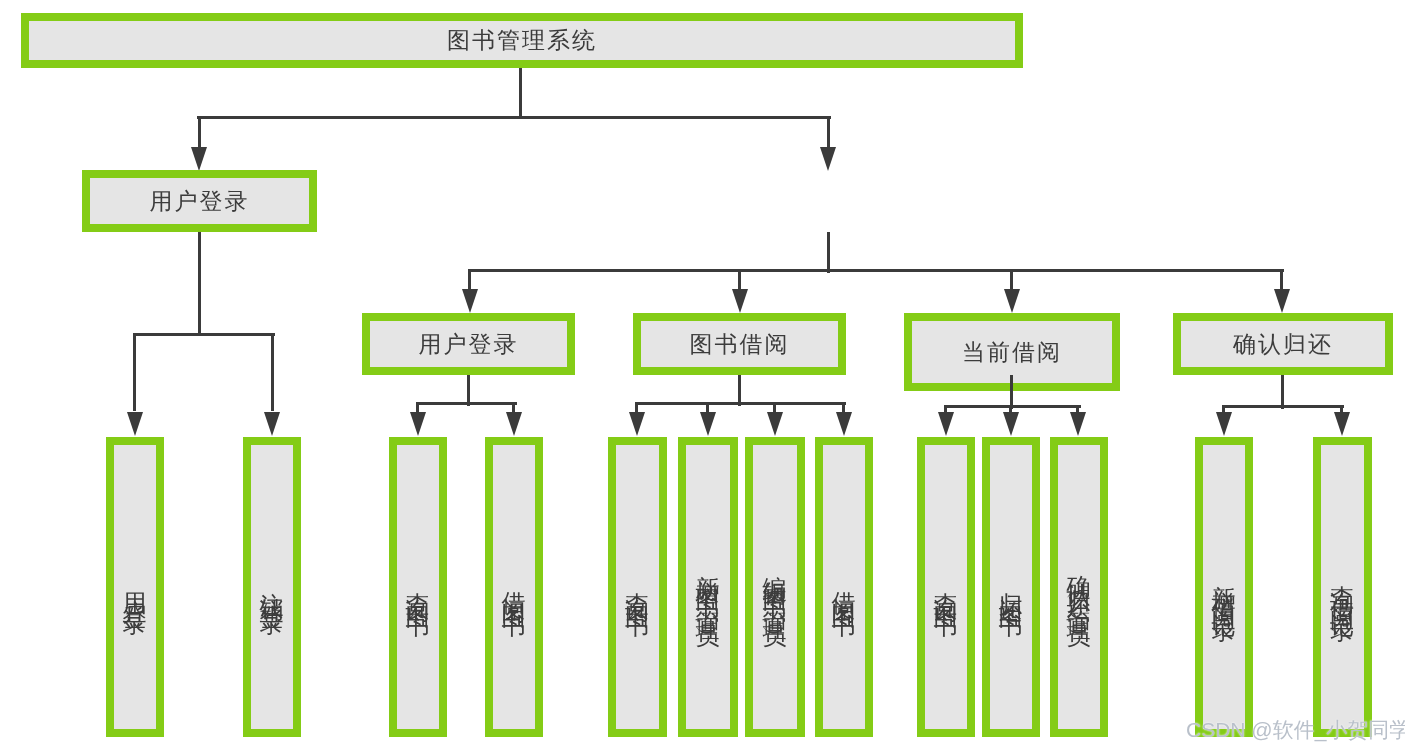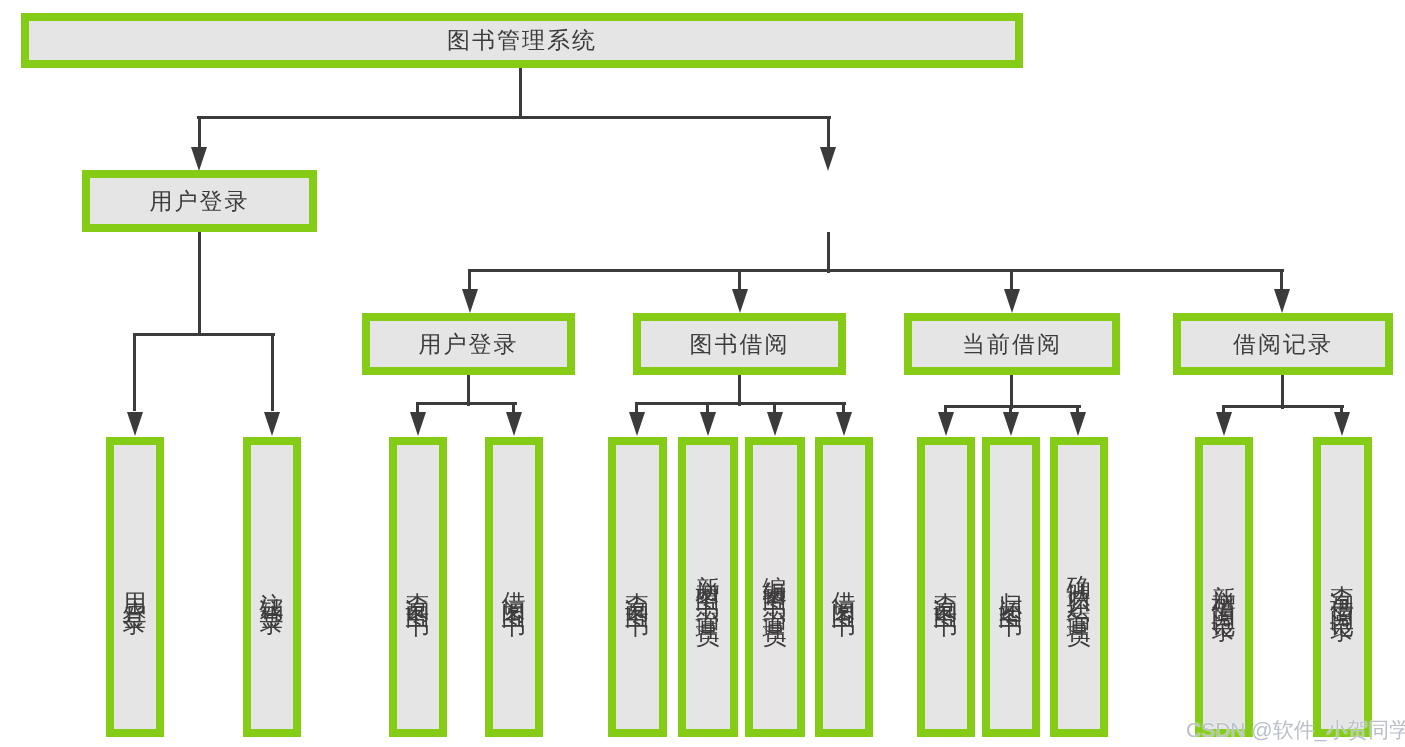--- a/index.html
+++ b/index.html
@@ -69,25 +69,25 @@
   <div class="ah" style="left:1004px; top:289px;"></div>
   <div class="vl" style="left:1280px; top:269px; height:22px;"></div>
   <div class="ah" style="left:1274px; top:289px;"></div>
 
   <div class="box hbox" style="left:362px; top:313px; width:213px; height:62px;">
     <span>用户登录</span>
   </div>
   <div class="box hbox" style="left:633px; top:313px; width:213px; height:62px;">
     <span>图书借阅</span>
   </div>
-  <div class="box hbox" style="left:904px; top:313px; width:216px; height:62px;text-align:center;">
+  <div class="box hbox" style="left:904px; top:313px; width:216px; height:78px;text-align:center;">
     <span>当前借阅</span>
   </div>
   <div class="box hbox" style="left:1173px; top:313px; width:220px; height:62px;">
-    <span>借阅记录</span>
+    <span>确认归还</span>
   </div>
 
   <div class="vl" style="left:467px; top:375px; height:31px;"></div>
   <div class="hl" style="left:417px; top:402px; width:100px;"></div>
   <div class="vl" style="left:416px; top:402px; height:13px;"></div>
   <div class="ah" style="left:410px; top:412px;"></div>
   <div class="vl" style="left:512px; top:402px; height:13px;"></div>
   <div class="ah" style="left:506px; top:412px;"></div>
 
   <div class="vl" style="left:738px; top:375px; height:31px;"></div>

